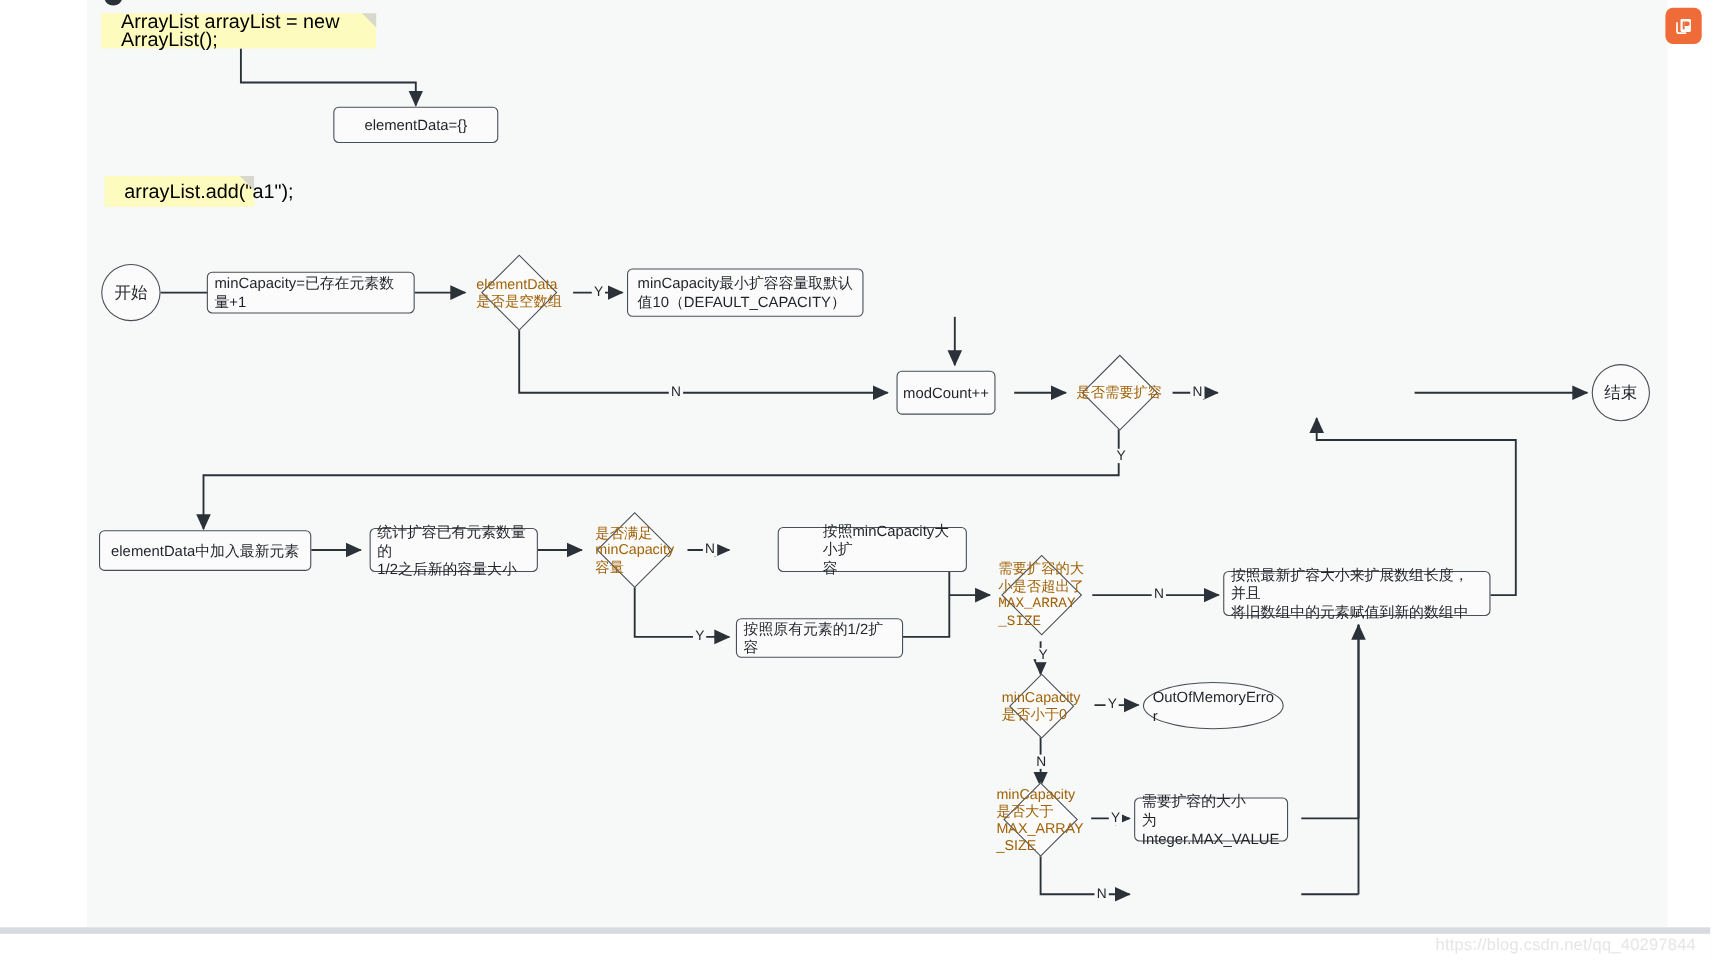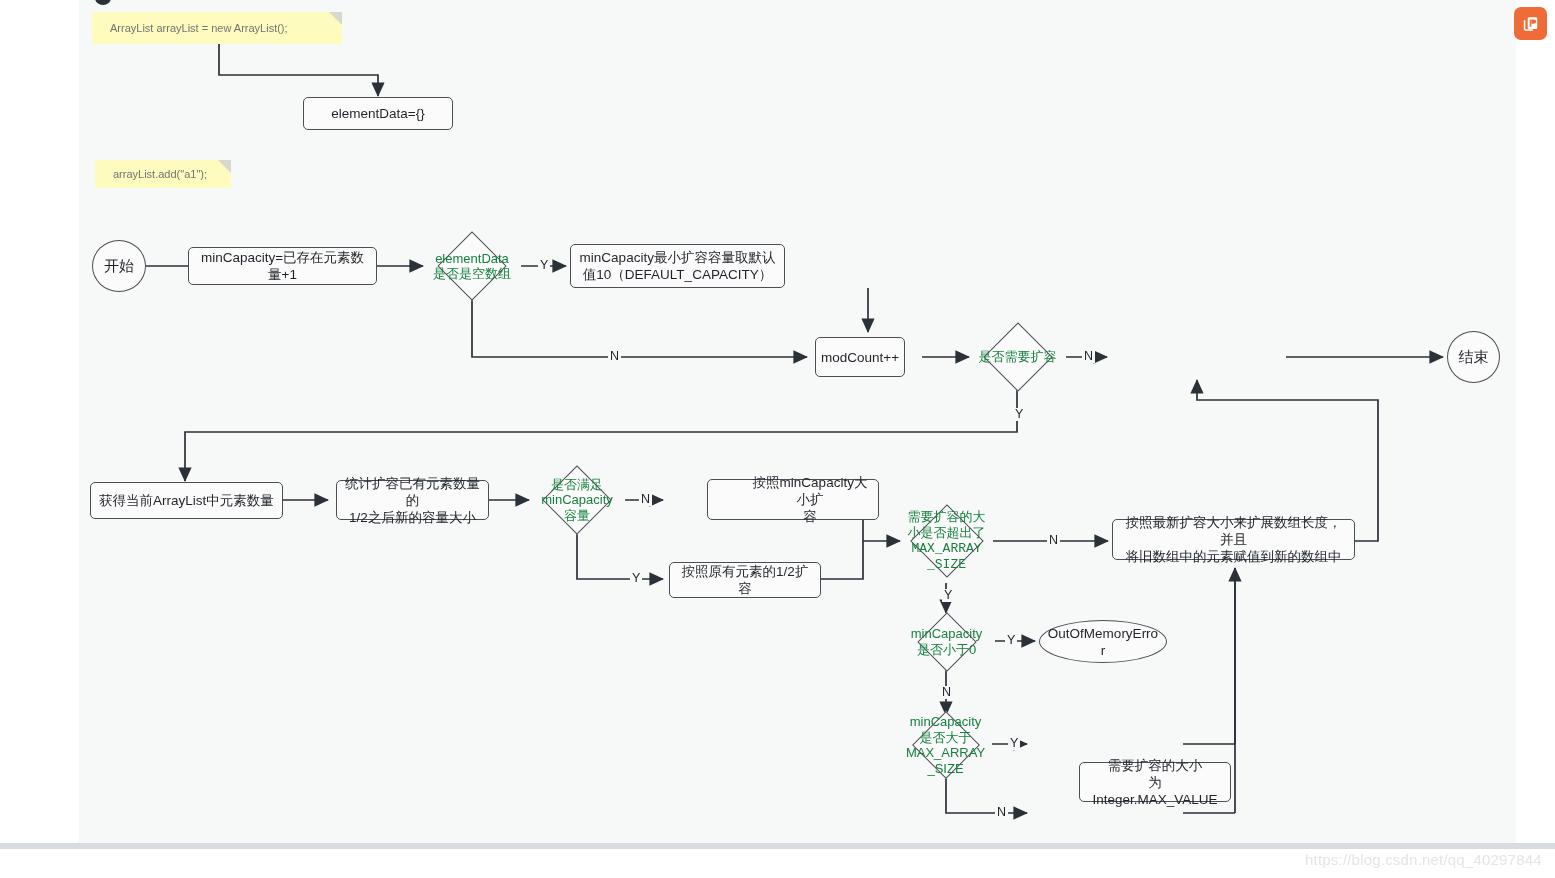--- a/index.html
+++ b/index.html
@@ -24,21 +24,21 @@
   #top-cut-shape{
     position:absolute;left:95px;top:-9px;width:16px;height:14px;
     background:#2b3138;border-radius:50%;
   }
 
   
   svg#wires{position:absolute;left:0;top:0;width:1555px;height:878px;pointer-events:none;}
 
   
   .node{position:absolute;box-sizing:border-box;display:flex;align-items:center;justify-content:center;
-        text-align:center;color:#1f2329;}
+        color:#1f2329;}
   .box{
     background:#fbfbfb;border:1.6px solid #4a4f55;border-radius:5px;
     font-size:13.5px;line-height:17px;padding:3px 6px;
   }
   .term{
     background:#fbfbfb;border:1.6px solid #4a4f55;border-radius:50%;
     font-size:15px;
   }
   .ellipse{
     background:#fbfbfb;border:1.6px solid #4a4f55;border-radius:50%;
@@ -46,26 +46,26 @@
   }
   
   .diamond{background:transparent;border:none;}
   .diamond .dshape{
     position:absolute;left:50%;top:50%;
     background:#fbfbfb;border:1.6px solid #4a4f55;
     transform:translate(-50%,-50%) rotate(45deg);
   }
   .diamond .dtext{
     position:relative;z-index:2;font-size:13px;line-height:15.5px;
-    white-space:nowrap;color:#15803d;
+    white-space:nowrap;color:#a16207;
   }
   
   .note{
-    position:absolute;background:#fdfbbd;color:#737373;
-    font-size:11px;line-height:17px;
+    position:absolute;background:#fdfbbd;color:#000000;
+    font-size:18px;line-height:17px;
     display:flex;align-items:center;
     padding-left:18px;box-sizing:border-box;
   }
   .note .fold{
     position:absolute;right:0;top:0;width:0;height:0;
     border-left:13px solid transparent;border-top:13px solid #d8d8cf;
   }
   .elabel{
     position:absolute;font-size:12.5px;color:#1f2329;
     background:#f7f8f8;padding:0 2px;line-height:13px;
@@ -196,21 +196,21 @@
     <span class="dshape" style="width:47px;height:47px;"></span>
     <span class="dtext">是否需要扩容</span>
   </div>
 
 
   <div class="node term" style="left:1447px;top:331px;width:53px;height:52px;">
     <span>结束</span>
   </div>
 
   <div class="node box" style="left:90px;top:482px;width:193px;height:37px;">
-    <span>获得当前ArrayList中元素数量</span>
+    <span>elementData中加入最新元素</span>
   </div>
 
   <div class="node box" style="left:336px;top:480px;width:153px;height:40px;">
     <span>统计扩容已有元素数量的<br>1/2之后新的容量大小</span>
   </div>
 
   <div class="node diamond" style="left:529px;top:466px;width:96px;height:68px;">
     <span class="dshape" style="width:47px;height:47px;"></span>
     <span class="dtext">是否满足<br>minCapacity<br>容量</span>
   </div>
@@ -239,21 +239,21 @@
 
   <div class="node ellipse" style="left:1039px;top:620px;width:128px;height:43px;">
     <span>OutOfMemoryErro<br>r</span>
   </div>
 
   <div class="node diamond" style="left:898px;top:712px;width:95px;height:66px;">
     <span class="dshape" style="width:46px;height:46px;"></span>
     <span class="dtext">minCapacity<br>是否大于<br>MAX_ARRAY<br>_SIZE</span>
   </div>
 
-  <div class="node box" style="left:1031px;top:762px;width:152px;height:40px;margin-left:48px;">
+  <div class="node box" style="left:1031px;top:725px;width:140px;height:40px;">
     <span>需要扩容的大小<br>为Integer.MAX_VALUE</span>
   </div>
 
 
   <div class="elabel" style="left:538px;top:259px;">Y</div>
   <div class="elabel" style="left:608px;top:350px;">N</div>
   <div class="elabel" style="left:1082px;top:350px;">N</div>
   <div class="elabel" style="left:1013px;top:408px;">Y</div>
   <div class="elabel" style="left:639px;top:493px;">N</div>
   <div class="elabel" style="left:630px;top:572px;">Y</div>

